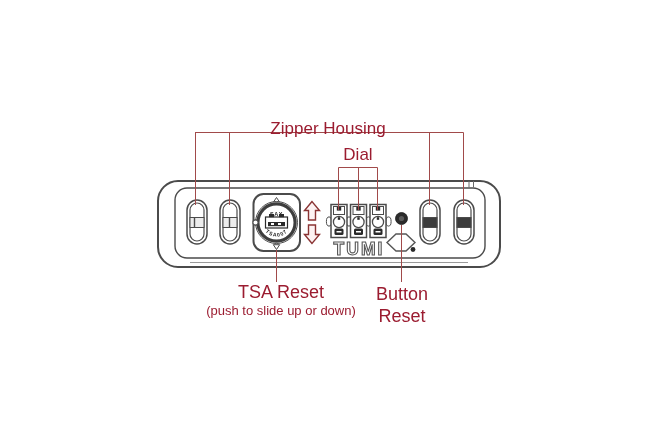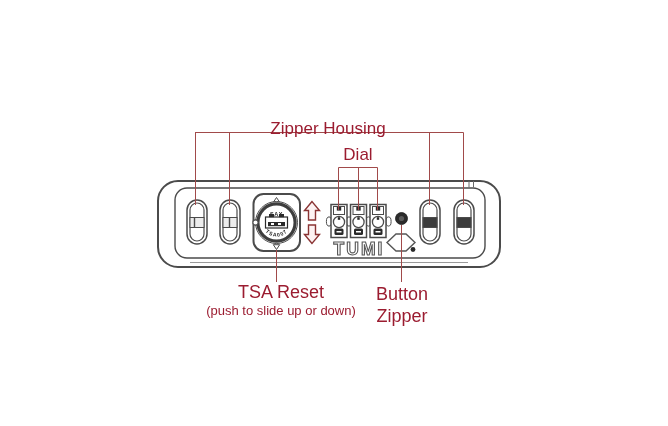--- a/index.html
+++ b/index.html
@@ -159,16 +159,16 @@
       </g>
     </g>
   </svg>
 
   <div class="lbl lbl-zipper">Zipper Housing</div>
   <div class="lbl lbl-dial">Dial</div>
   <div class="lbl lbl-tsa">TSA Reset</div>
   <div class="lbl lbl-note">(push to slide up or down)</div>
   <div class="lbl lbl-reset">
     <div>Button</div>
-    <div>Zipper</div>
+    <div>Reset</div>
   </div>
 
 </div>
 
 </body></html>

